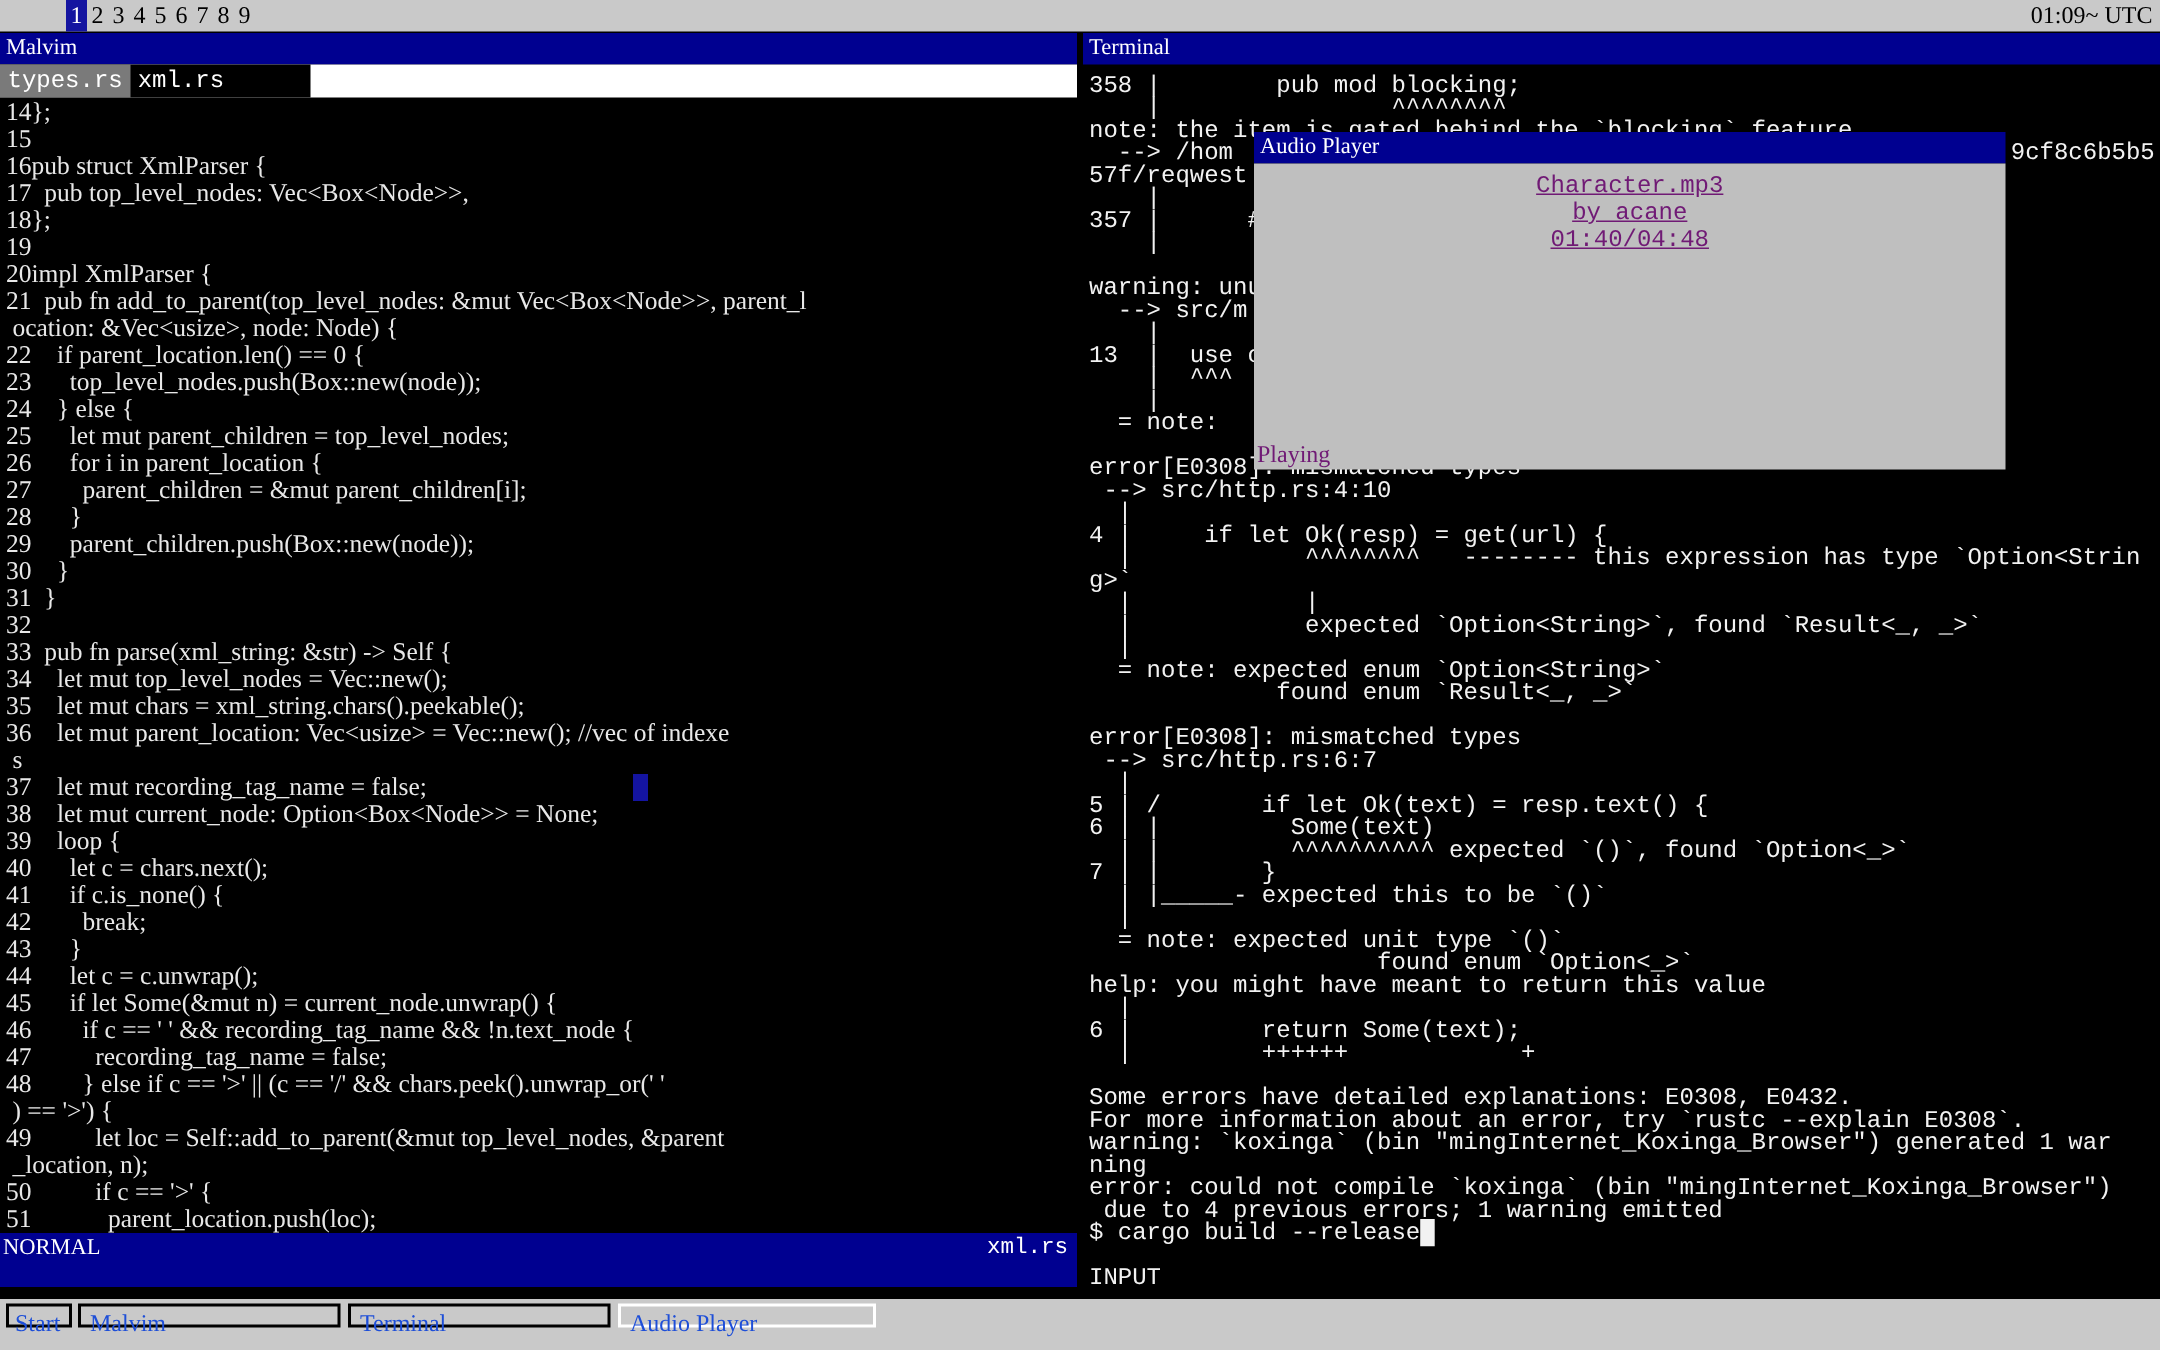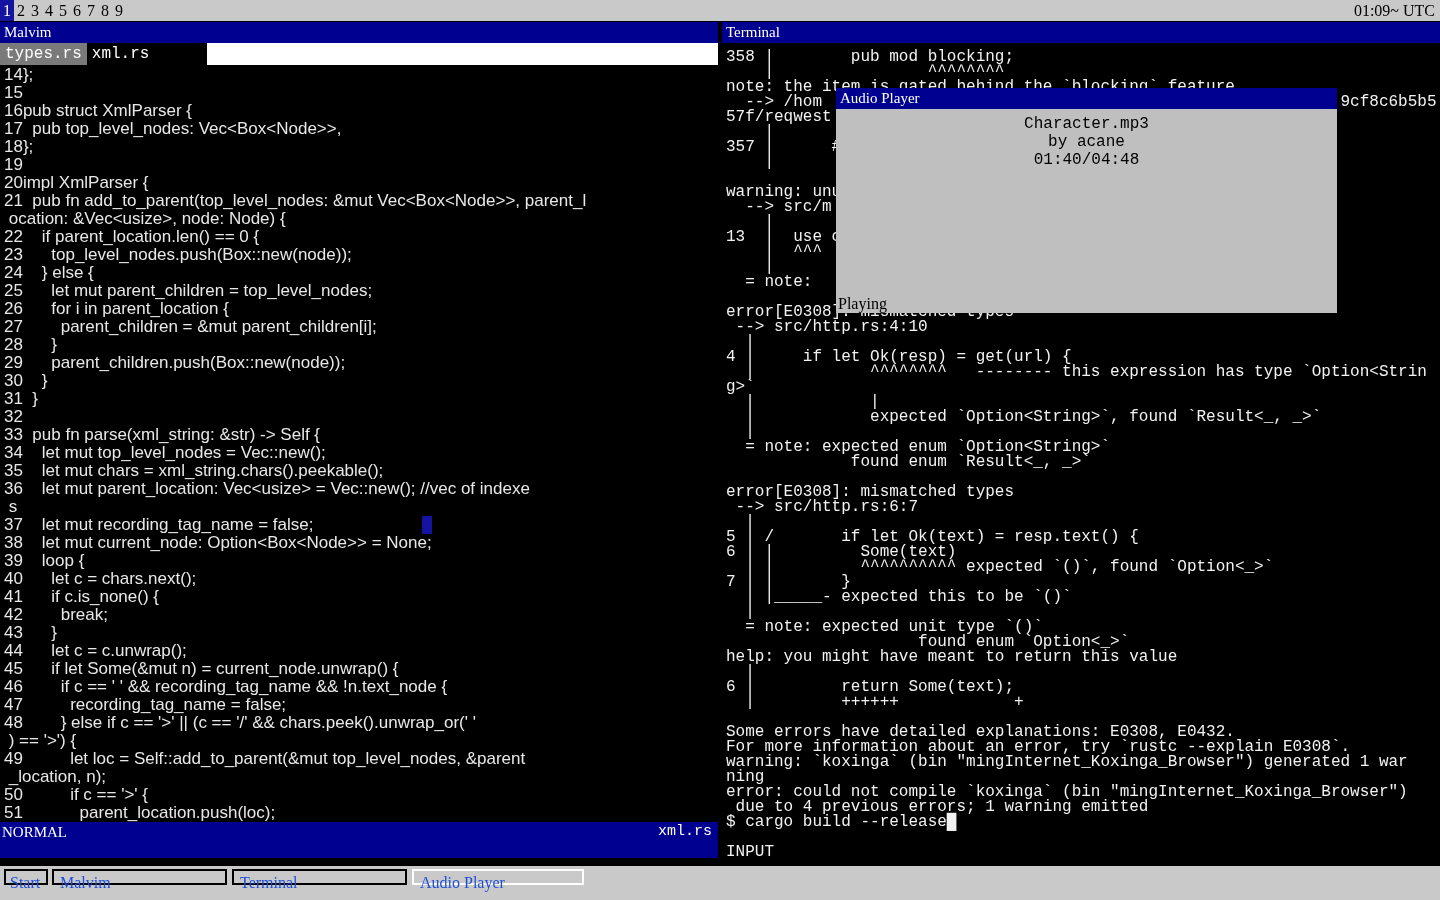--- a/index.html
+++ b/index.html
@@ -1,57 +1,57 @@
 <!DOCTYPE html>
 <html><head>
 <meta charset="utf-8">
 <style>
   * { margin:0; padding:0; box-sizing:border-box; }
   html,body { width:1440px; height:900px; background:#000; overflow:hidden; }
   body { position:relative; font-family:"Liberation Serif","DejaVu Serif",serif; }
 
   
   .topbar { position:absolute; left:0; top:0; width:1440px; height:21px;
-            background:#c9c9c9; color:#000; font-size:16px; line-height:21px; }
+            background:#c9c9c9; color:#000; font-size:16px; line-height:21px;padding-left:44px; }
   .ws { display:inline-block; padding:0 3px; min-width:14px; text-align:center; }
   .ws.active { background:#1414a0; color:#fff; }
   .clock { position:absolute; right:5px; top:0; line-height:21px; font-size:16px; }
 
   
   .titlebar { height:21px; background:#000090; color:#fff; font-size:15px;
               line-height:20px; padding-left:4px; }
 
   
   .malvim { position:absolute; left:0; top:22px; width:718px; height:844px; background:#000; }
   .tabbar { position:relative; height:22px; background:#fff; }
   .tabbar .tabstrip { position:absolute; left:0; top:0; width:207px; height:22px; background:#000; }
   .tab { display:inline-block; color:#fff; font-family:"Liberation Mono","DejaVu Sans Mono",monospace;
          font-size:16px; line-height:22px; padding:0 5px; }
   .tab.active { background:#7a7a7a; }
   .code { position:relative; height:757px; overflow:hidden; }
-  .code pre { font-family:Liberation Sans, sans-serif;
+  .code pre { font-family:Liberation Serif, serif;
               font-size:17px; line-height:18px; color:#e8e8e8; padding:1px 0 0 4px;
               white-space:pre; }
   .vcursor { position:absolute; left:calc(4px + 41ch); top:451px; width:10px; height:18px;
              background:#1414a0; font-family:"Liberation Mono","DejaVu Sans Mono",monospace; font-size:17px; }
   .vstatus { position:absolute; left:0; top:800px; width:718px; height:36px;
              background:#000090; color:#fff; font-size:15px; line-height:20px; }
   .vstatus .left { position:absolute; left:2px; top:0; }
   .vstatus .right { position:absolute; right:6px; top:0;
                     font-family:"Liberation Mono","DejaVu Sans Mono",monospace; font-size:15px; }
 
   
   .terminal { position:absolute; left:722px; top:22px; width:718px; height:844px; background:#000; }
   .terminal pre { font-family:"Liberation Mono","DejaVu Sans Mono",monospace;
                   font-size:16px; line-height:15px; color:#f2f2f2;
                   padding:7px 0 0 4px; white-space:pre; overflow:hidden; }
 
   
   .player { position:absolute; left:836px; top:88px; width:501px; height:224px; }
-  .player .body { position:relative; height:204px; background:#bfbfbf; color:#000000; }
+  .player .body { position:relative; height:204px; background:#bfbfbf; color:#701a75;text-decoration:underline; }
   .player .meta { padding-top:6px; text-align:center;
                   font-family:"Liberation Mono","DejaVu Sans Mono",monospace;
                   font-size:16px; line-height:18px; }
   .player .state { position:absolute; left:2px; bottom:0; font-size:16px; }
 
   
   .taskbar { position:absolute; left:0; top:866px; width:1440px; height:34px; background:#c9c9c9; }
   .tbtn { position:absolute; top:3px; height:16px; border:2px solid #000; color:#1d4ed8;
           font-size:16px; line-height:24px; padding-left:6px; background:#c9c9c9; }
   .tbtn.start { left:4px; width:44px; padding-left:4px; }

